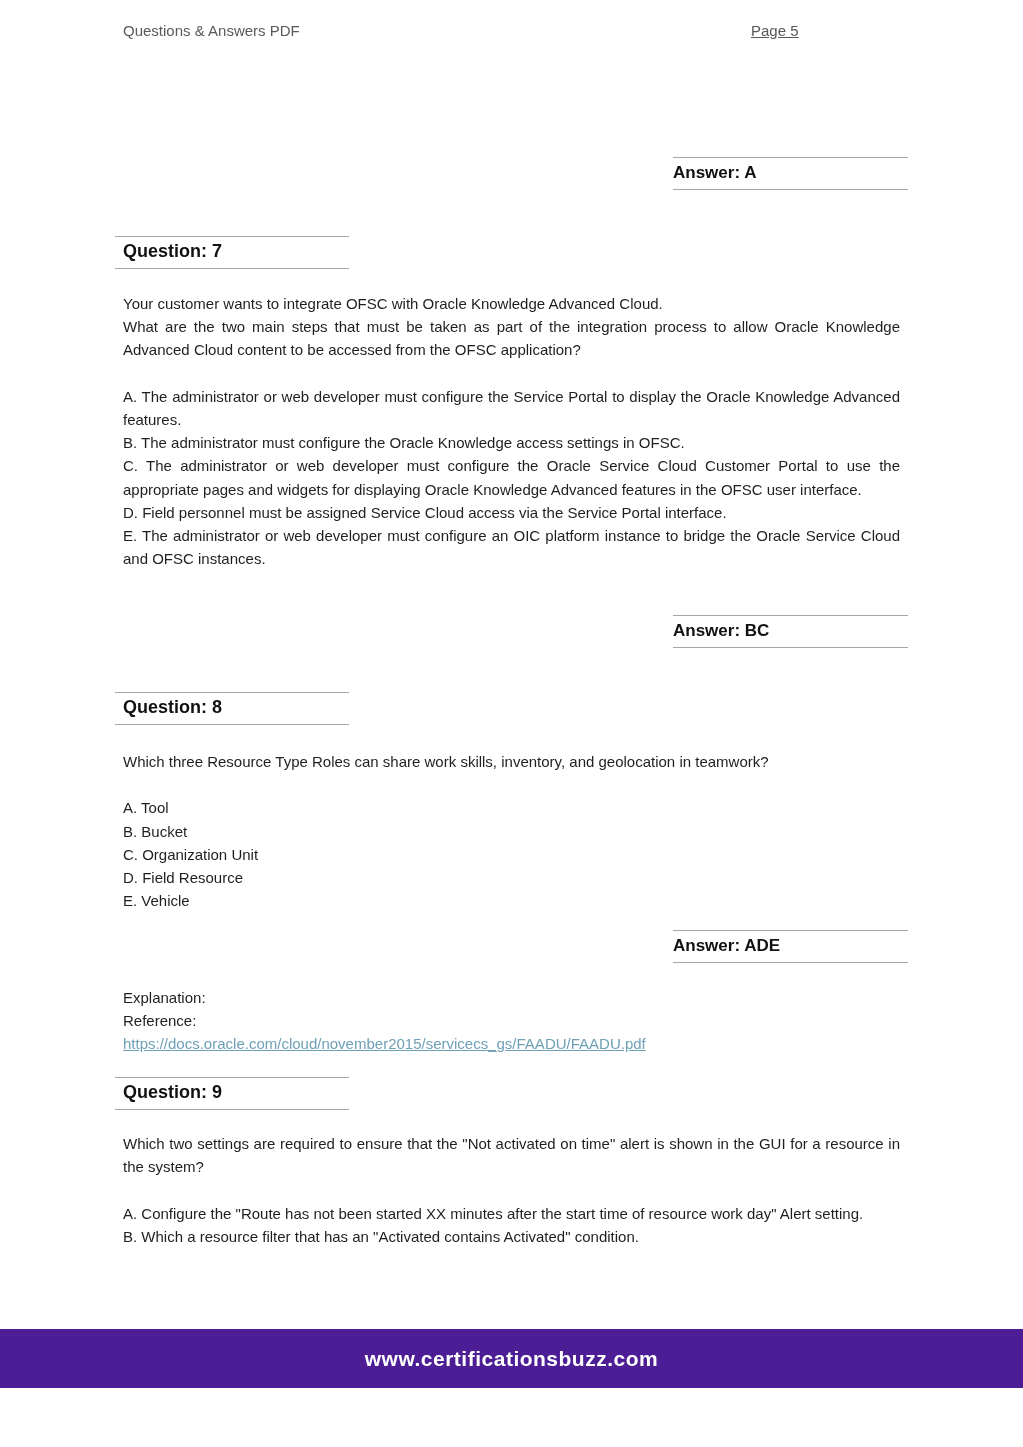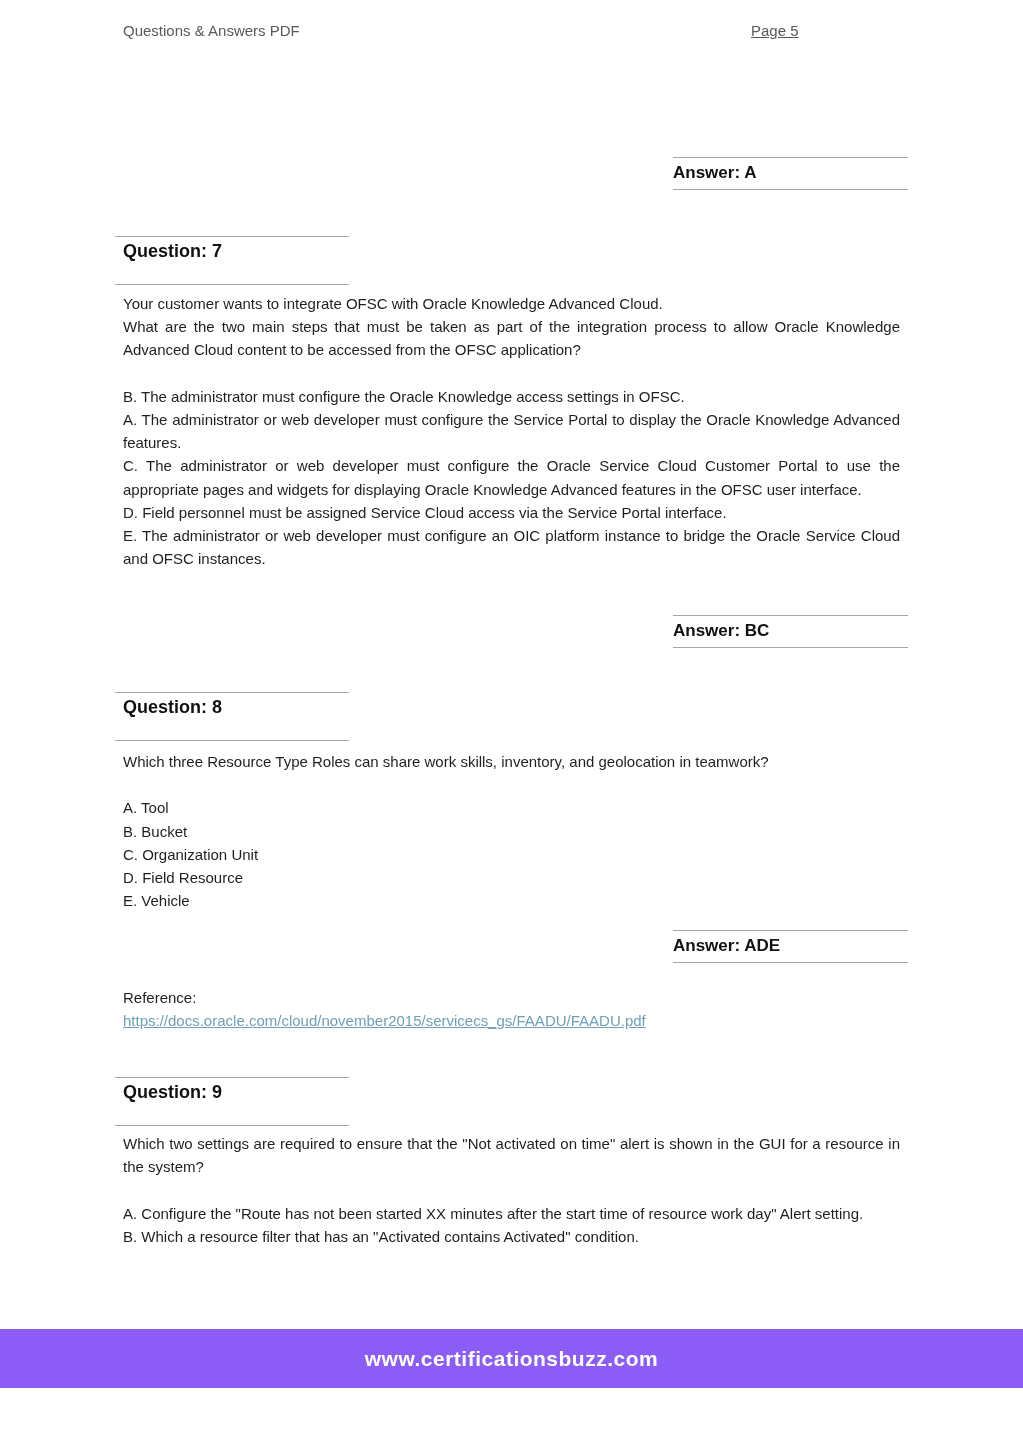--- a/index.html
+++ b/index.html
@@ -24,35 +24,35 @@
   .answer-box {
     position: absolute; left: 673px; width: 235px;
     border-top: 1px solid #a6a6a6; border-bottom: 1px solid #a6a6a6;
     font-weight: 700; font-size: 17px;
     padding: 5px 0 6px 0; color: #111111;
   }
   .question-box {
     position: absolute; left: 115px; width: 234px;
     border-top: 1px solid #a6a6a6; border-bottom: 1px solid #a6a6a6;
     font-weight: 700; font-size: 18px;
-    padding: 4px 0 22px 8px; color: #111111;
+    padding: 4px 0 6px 8px; color: #111111;
   }
   .body-text {
     position: absolute; left: 123px; width: 777px;
     font-size: 15px; line-height: 23.2px; text-align: justify;
   }
   .body-text p { margin: 0; }
   .gap { height: 23.2px; }
   .ref-link {
     color: #6fa0b6; text-decoration: underline;
     font-size: 15px; line-height: 23.2px;
   }
   .footer-bar {
     position: absolute; left: 0; bottom: 0; width: 1023px; height: 59px;
-    background: #8b5cf6;
+    background: #4c1d95;
     display: flex; align-items: center; justify-content: center;
   }
   .footer-text {
     color: #ffffff; font-weight: 700; font-size: 21px; letter-spacing: 0.5px;
   }
 </style>
 </head>
 <body>
 
 <div class="page">
@@ -65,22 +65,22 @@
   </div>
 
   <div class="question-box" style="top:236px;">
     <span>Question: 7</span>
   </div>
 
   <div class="body-text" style="top:292px;">
     <p>Your customer wants to integrate OFSC with Oracle Knowledge Advanced Cloud.</p>
     <p>What are the two main steps that must be taken as part of the integration process to allow Oracle Knowledge Advanced Cloud content to be accessed from the OFSC application?</p>
     <div class="gap"></div>
+    <p>A. The administrator or web developer must configure the Service Portal to display the Oracle Knowledge Advanced features.</p>
     <p>B. The administrator must configure the Oracle Knowledge access settings in OFSC.</p>
-    <p>A. The administrator or web developer must configure the Service Portal to display the Oracle Knowledge Advanced features.</p>
     <p>C. The administrator or web developer must configure the Oracle Service Cloud Customer Portal to use the appropriate pages and widgets for displaying Oracle Knowledge Advanced features in the OFSC user interface.</p>
     <p>D. Field personnel must be assigned Service Cloud access via the Service Portal interface.</p>
     <p>E. The administrator or web developer must configure an OIC platform instance to bridge the Oracle Service Cloud and OFSC instances.</p>
   </div>
 
   <div class="answer-box" style="top:615px;">
     <span>Answer: BC</span>
   </div>
 
   <div class="question-box" style="top:692px;">
@@ -95,20 +95,21 @@
     <p>C. Organization Unit</p>
     <p>D. Field Resource</p>
     <p>E. Vehicle</p>
   </div>
 
   <div class="answer-box" style="top:930px;">
     <span>Answer: ADE</span>
   </div>
 
   <div class="body-text" style="top:986px;">
+    <p>Explanation:</p>
     <p>Reference:</p>
     <p>
       <a class="ref-link" href="#" title="https://docs.oracle.com/cloud/november2015/servicecs_gs/FAADU/FAADU.pdf">https://docs.oracle.com/cloud/november2015/servicecs_gs/FAADU/FAADU.pdf</a>
     </p>
   </div>
 
   <div class="question-box" style="top:1077px;">
     <span>Question: 9</span>
   </div>
 

